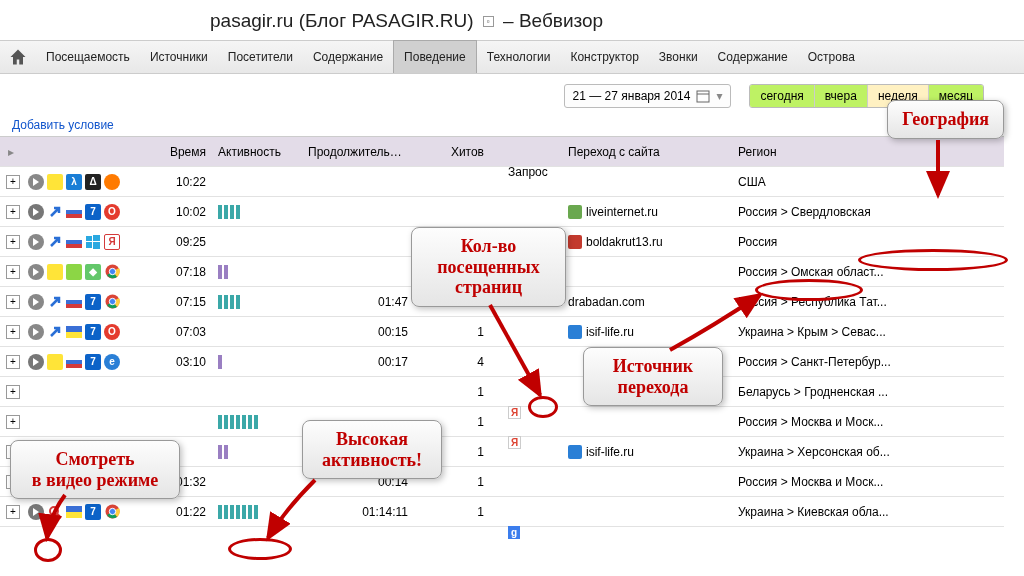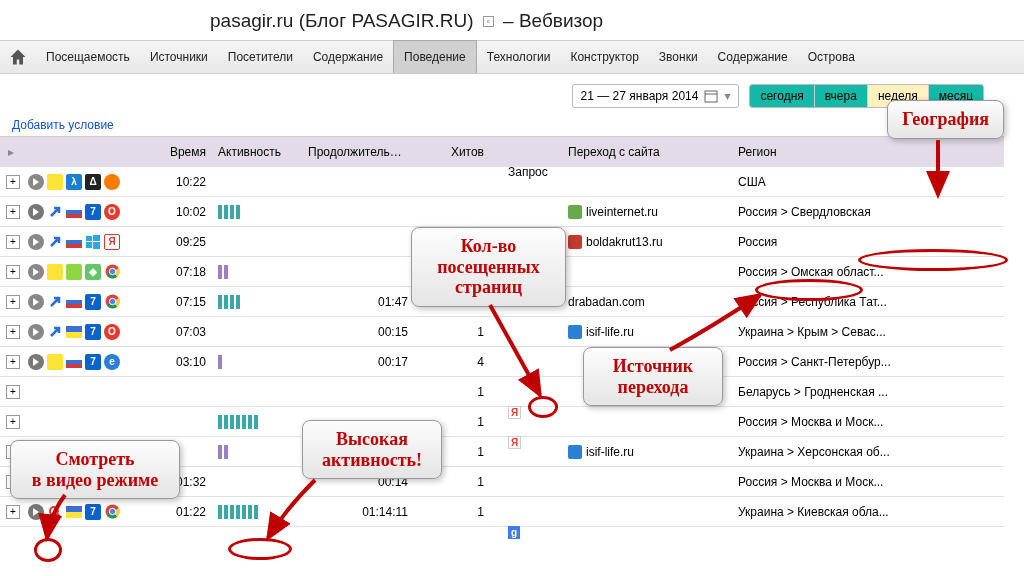--- a/index.html
+++ b/index.html
@@ -3,24 +3,24 @@
 <meta charset="utf-8">
 <style>
 * { margin: 0; padding: 0; box-sizing: border-box; }
 body { font-family: Arial, sans-serif; font-size: 12px; background: #fff; width: 1024px; height: 576px; overflow: hidden; position: relative; }
 .page-title { padding: 10px 0 8px 210px; font-size: 19px; color: #222; }
 .page-title .expand-ico { display: inline-block; width: 11px; height: 11px; border: 1px solid #999; margin: 0 4px; vertical-align: middle; font-size: 8px; line-height: 9px; text-align: center; }
 .toolbar { background: linear-gradient(#f5f5f5,#e8e8e8); border-top: 1px solid #ccc; border-bottom: 1px solid #ccc; height: 34px; display: flex; align-items: center; padding: 0 8px; gap: 0; }
 .toolbar .home-ico { width: 20px; height: 20px; margin-right: 8px; }
 .tab { padding: 9px 10px; font-size: 12px; color: #222; cursor: pointer; }
 .tab.active { background: #d0d0d0; border: 1px solid #aaa; border-bottom: none; }
-.controls { display: flex; justify-content: flex-end; align-items: center; padding: 10px 40px 6px 0; gap: 2px; }
+.controls { display: flex; justify-content: flex-end; align-items: center; padding: 10px 40px 6px 0; gap: 10px; }
 .date-pill { border: 1px solid #bbb; border-radius: 3px; padding: 4px 8px; font-size: 12px; background: #fdfdfd; margin-right: 8px; display: flex; align-items: center; gap: 6px; }
 .range-group { display: inline-flex; border: 1px solid #bbb; border-radius: 3px; overflow: hidden; }
-.range-btn { padding: 4px 10px; font-size: 12px; border-right: 1px solid #ccc; background: #14b8a6; cursor: pointer; }
+.range-btn { padding: 4px 10px; font-size: 12px; border-right: 1px solid #ccc; background: #bef264; cursor: pointer; }
 .range-btn:last-child { border-right: none; }
 .range-btn.active { background: #fff1c2; }
 .add-cond { color: #1155cc; padding: 4px 12px; font-size: 12px; cursor: pointer; }
 .grid { width: 1004px; border-top: 1px solid #ccc; }
 .hdr, .row { display: flex; align-items: center; height: 30px; border-bottom: 1px solid #e2e2e2; }
 .hdr { background: #e3dce8; font-size: 12px; }
 .hdr .c.sortable { }
 .c { padding: 0 6px; overflow: hidden; white-space: nowrap; text-overflow: ellipsis; }
 .c-exp { width: 22px; text-align: center; }
 .c-ico { width: 130px; display: flex; gap: 3px; align-items: center; }

